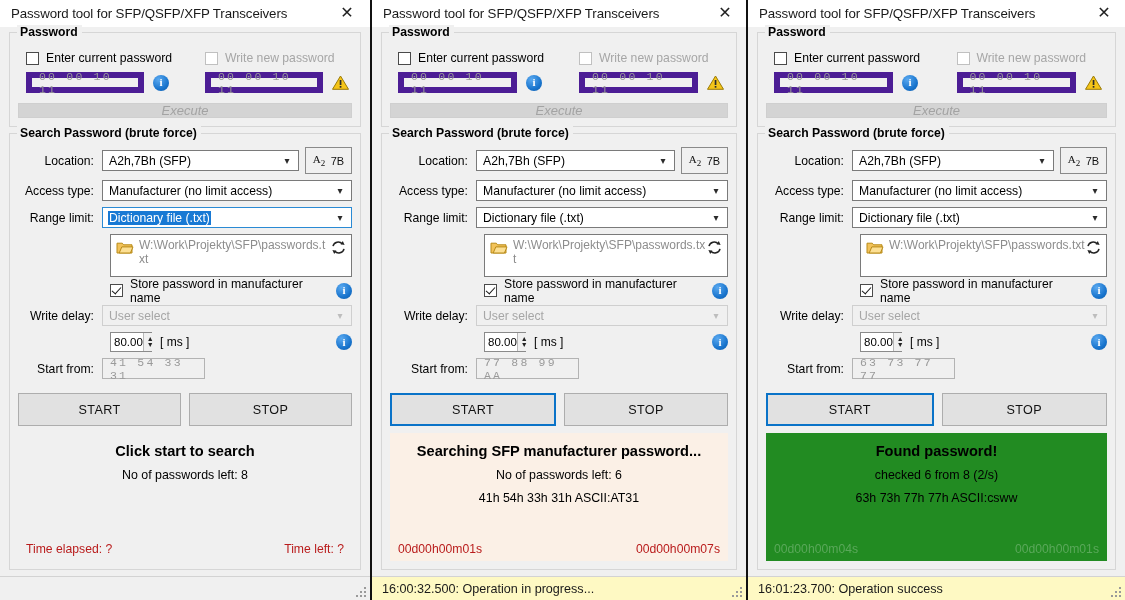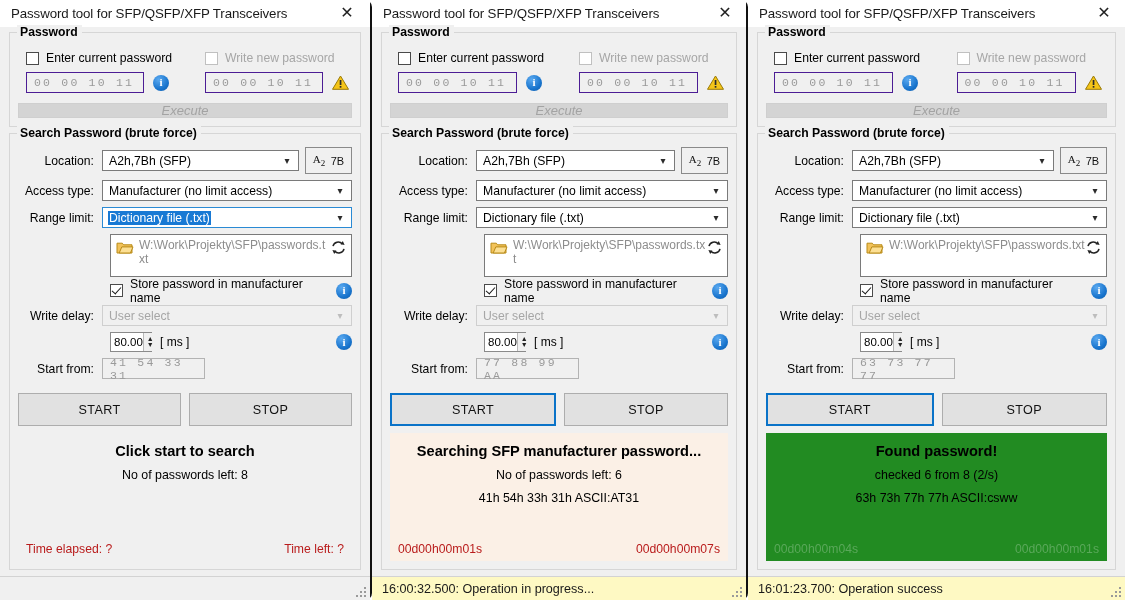--- a/index.html
+++ b/index.html
@@ -11,21 +11,21 @@
   }
   .stage{display:flex;width:1125px;height:600px;}
 
   
   .win{
     position:relative;
     height:600px;
     background:#f0f0f0;
     border-right:2px solid #111;
     box-sizing:border-box;
-    display:flex;flex-direction:column;border-radius:7px;
+    display:flex;flex-direction:column;
   }
   .win.w1{width:372px;}
   .win.w2{width:376px;}
   .win.w3{width:377px;border-right:none;}
 
   .titlebar{
     height:27px;flex:0 0 27px;background:#ffffff;
     display:flex;align-items:center;
     padding:0 0 0 11px;box-sizing:border-box;
     position:relative;
@@ -74,21 +74,21 @@
   .chk.dis .box{border-color:#c0c0c0;}
   .chk .lbl{font-size:12.2px;color:#000;white-space:nowrap;}
   .chk.dis .lbl{color:#a6a6a6;}
   .chk .box.checked::after{
     content:"";position:absolute;left:3px;top:0px;width:4px;height:8px;
     border:solid #1a1a1a;border-width:0 1.6px 1.6px 0;transform:rotate(42deg);
   }
 
   .hexrow{display:flex;align-items:center;gap:9px;margin-left:8px;}
   .hexfield{
-    width:119px;height:21px;border:1px solid #4c1d95;background:#f0f0f0;
+    width:119px;height:21px;border:6px solid #4c1d95;background:#f0f0f0;
     box-sizing:border-box;display:flex;align-items:center;
     padding-left:7px;letter-spacing:2.2px;color:#9a9a9a;
     font-family:"Liberation Mono", monospace;font-size:11.5px;
   }
   .w1 .hexfield{width:118px;}
 
   .ico-info{
     width:16px;height:16px;border-radius:50%;
     background:radial-gradient(circle at 35% 28%, #5aa9f0 0%, #1874cd 62%, #0d5aa8 100%);
     color:#fff;font-size:11px;font-weight:bold;font-family:"Liberation Serif",serif;

